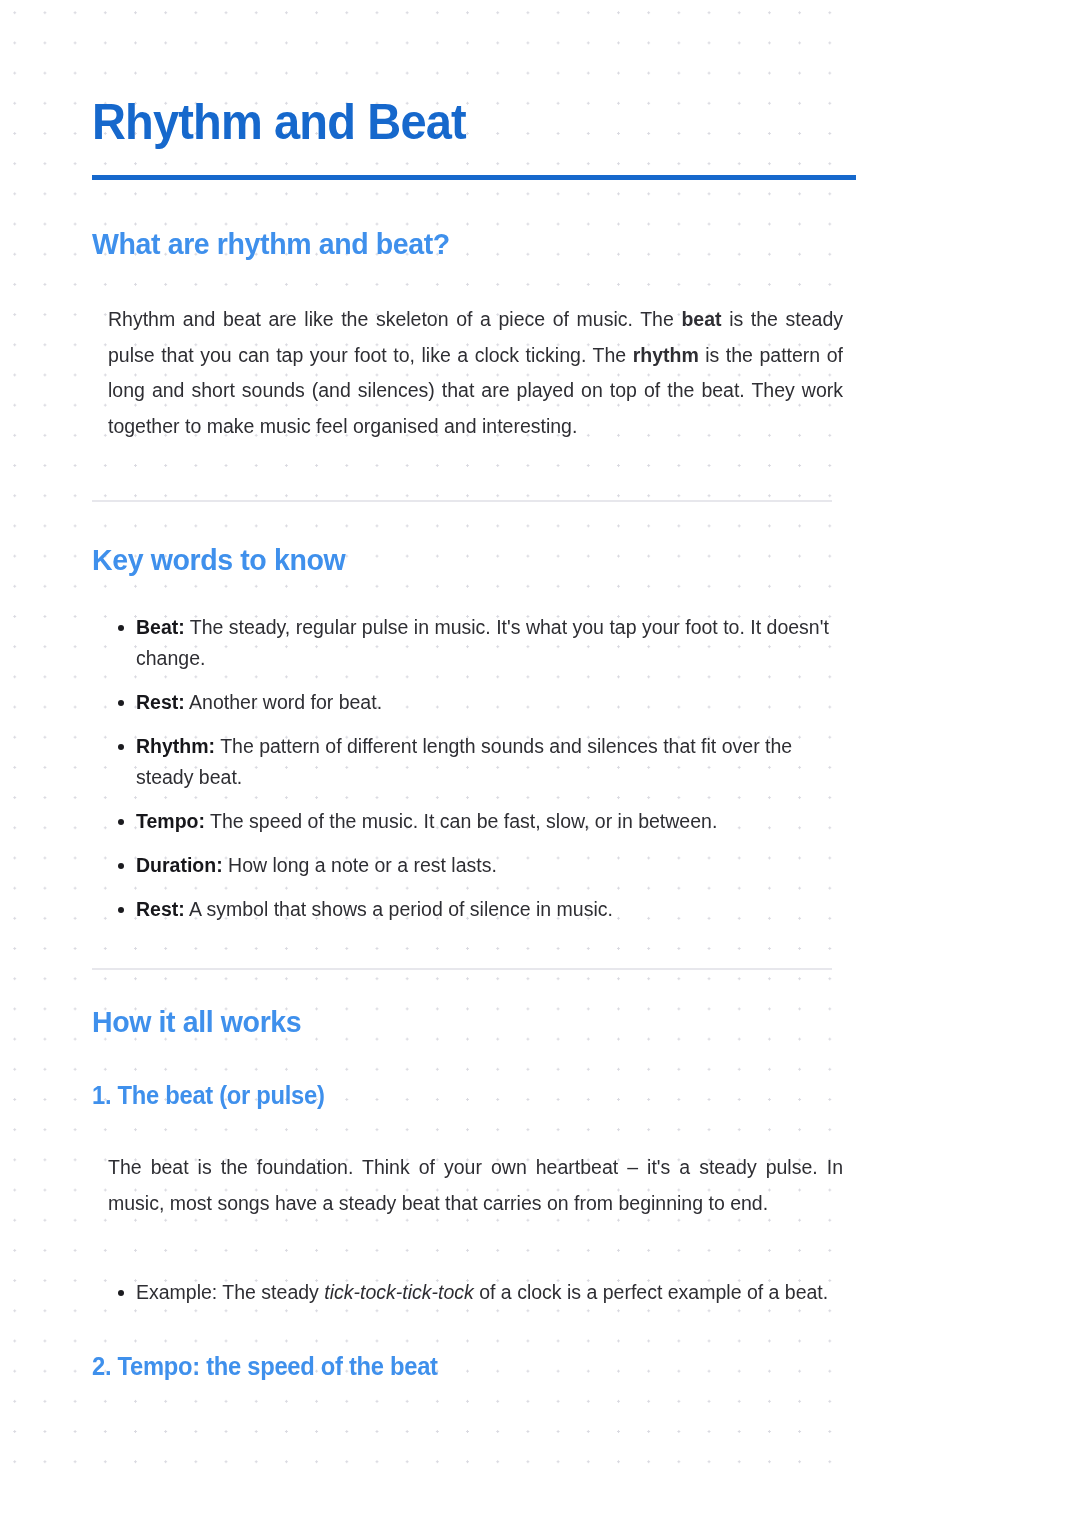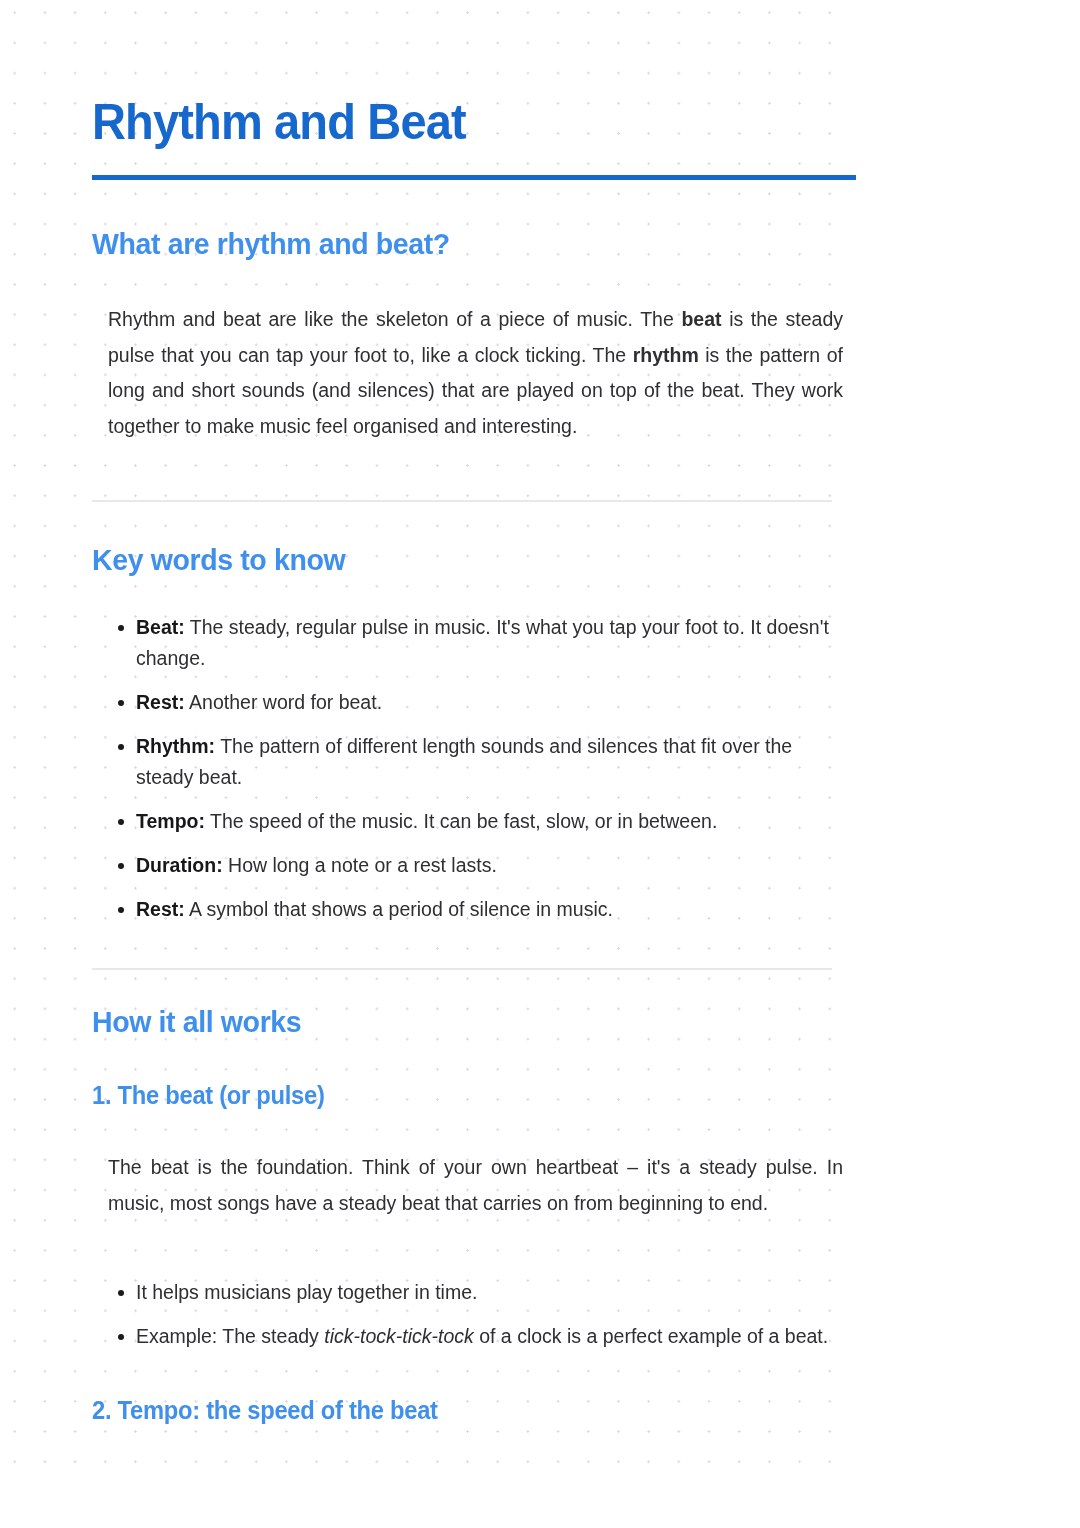--- a/index.html
+++ b/index.html
@@ -208,21 +208,20 @@
 
     <h3 class="sub-heading">1. The beat (or pulse)</h3>
 
     <div class="sp-24"></div>
 
     <p class="body-text">The beat is the foundation. Think of your own heartbeat – it's a steady pulse. In music, most songs have a steady beat that carries on from beginning to end.</p>
 
     <div class="sp-30"></div>
 
     <ul class="bullets" id="beat-bullets">
-        <li><span>It helps musicians play together in time.</span></li>
         <li><span>Example: The steady </span><i>tick-tock-tick-tock</i><span> of a clock is a perfect example of a beat.</span></li>
       </ul>
 
     <div class="sp-30"></div>
 
     <h3 class="sub-heading">2. Tempo: the speed of the beat</h3>
 
   </div>
 
   <div class="copyright">(c) Knowunity 2025</div>

